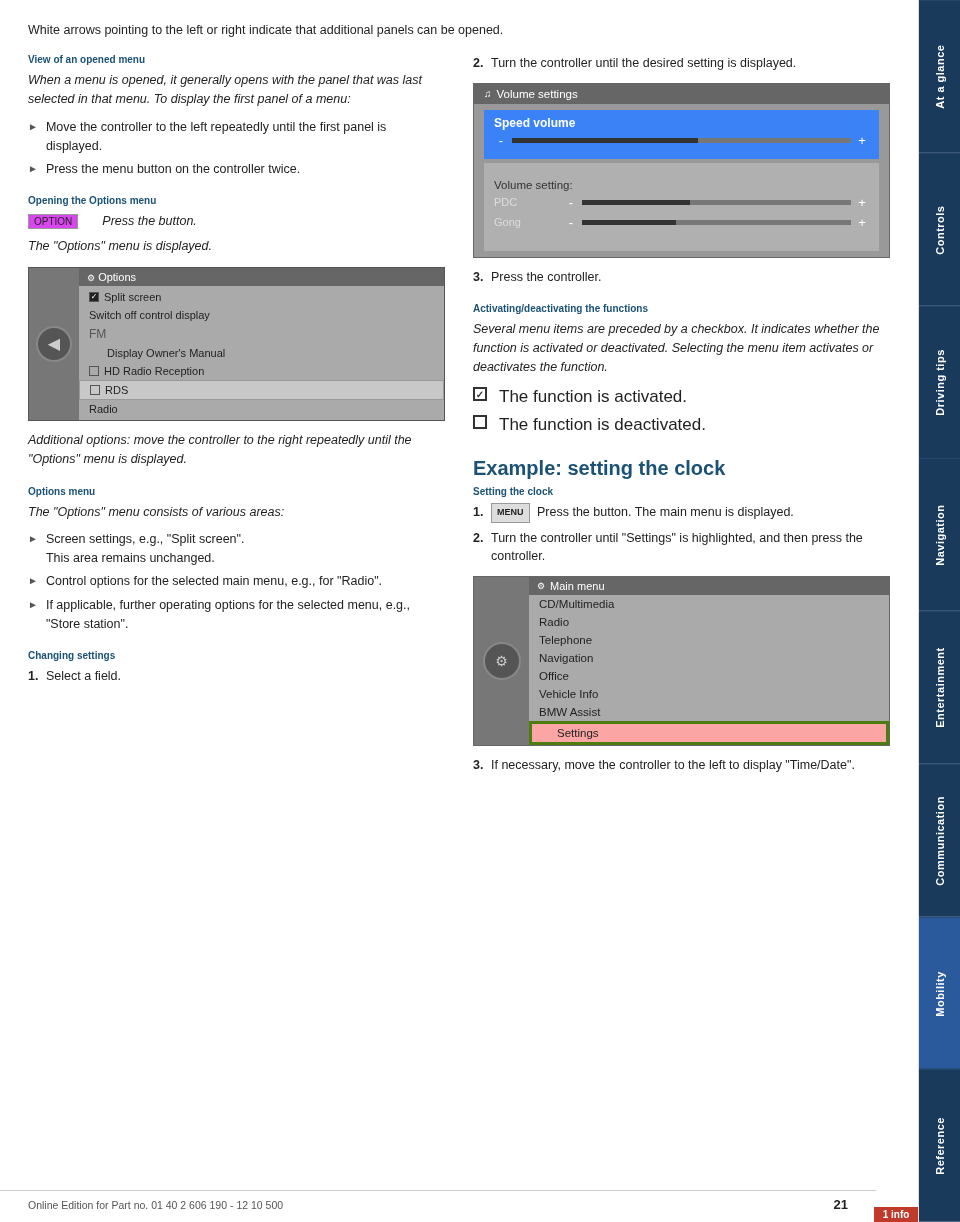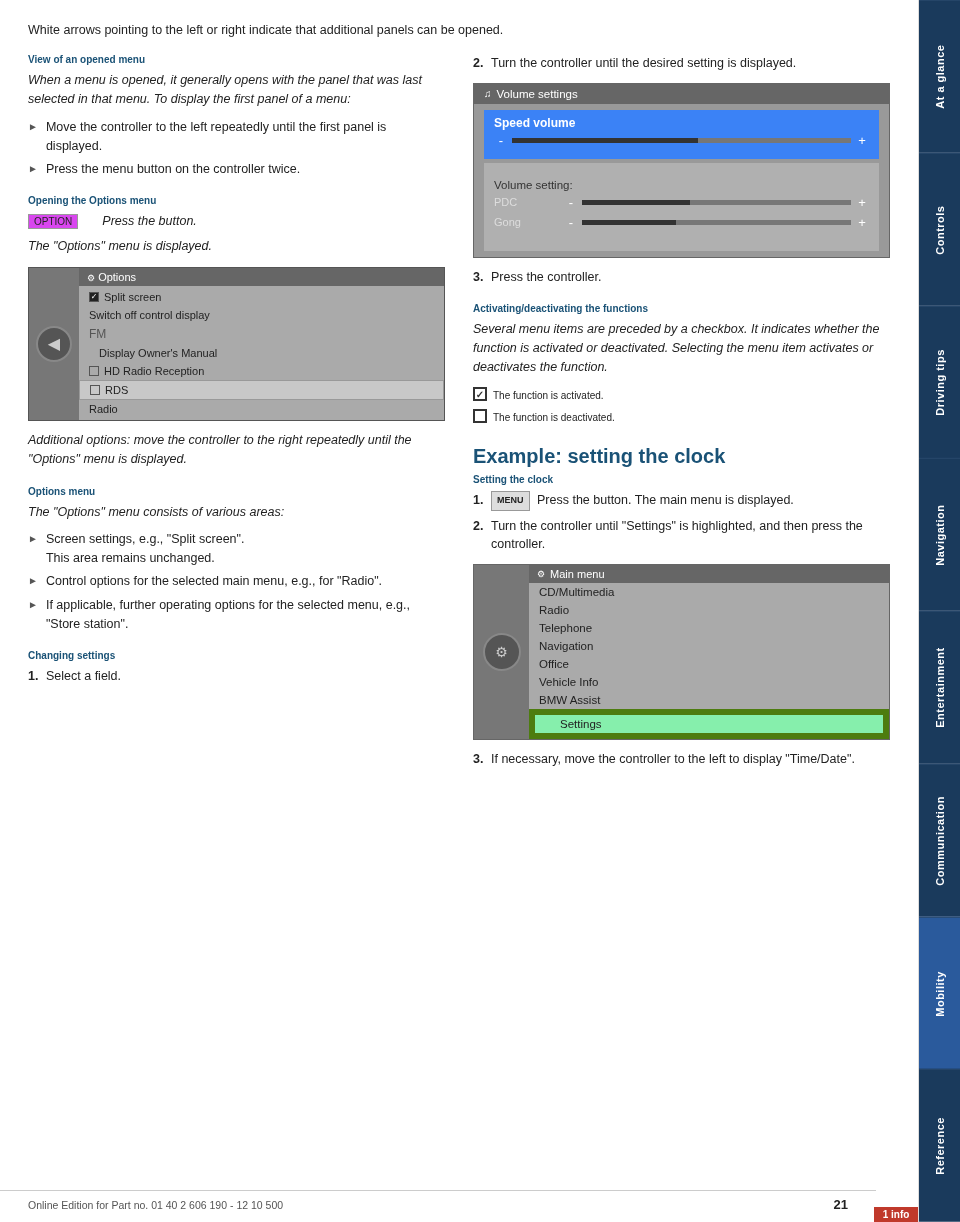--- a/index.html
+++ b/index.html
@@ -274,31 +274,31 @@
     }
     .mm-body {
       background: #aaa;
     }
     .mm-row {
       padding: 3px 10px;
       font-size: 11.5px;
       color: #222;
     }
     .mm-row.selected {
-      background: #86efac;
-      border: 6px solid #4d7c0f;
+      background: #fca5a5;
+      border: 3px solid #4d7c0f;
       padding-left: 25px;
     }
     
     .status-checkbox {
       display: inline-flex;
-      align-items: flex-end;
-      gap: 6px;
+      align-items: flex-start;
+      gap: 12px;
       margin-bottom: 4px;
-      font-size: 10px;
+      font-size: 17px;
     }
     .cb-box {
       width: 14px;
       height: 14px;
       border: 2px solid #333;
       display: inline-flex;
       align-items: center;
       justify-content: center;
       flex-shrink: 0;
     }
@@ -425,21 +425,21 @@
               <div class="opts-row">
                 <span class="checkbox-icon checked">✓</span>
                 <span>Split screen</span>
               </div>
               <div class="opts-row">
                 <span>Switch off control display</span>
               </div>
               <div class="opts-row section-label">
                 <span>FM</span>
               </div>
-              <div class="opts-row" style="padding-left:20px;">
+              <div class="opts-row" style="padding-left:28px;">
                 <span>Display Owner's Manual</span>
               </div>
               <div class="opts-row">
                 <span class="checkbox-icon"></span>
                 <span>HD Radio Reception</span>
               </div>
               <div class="opts-row selected-row">
                 <span class="checkbox-icon"></span>
                 <span>RDS</span>
               </div>

